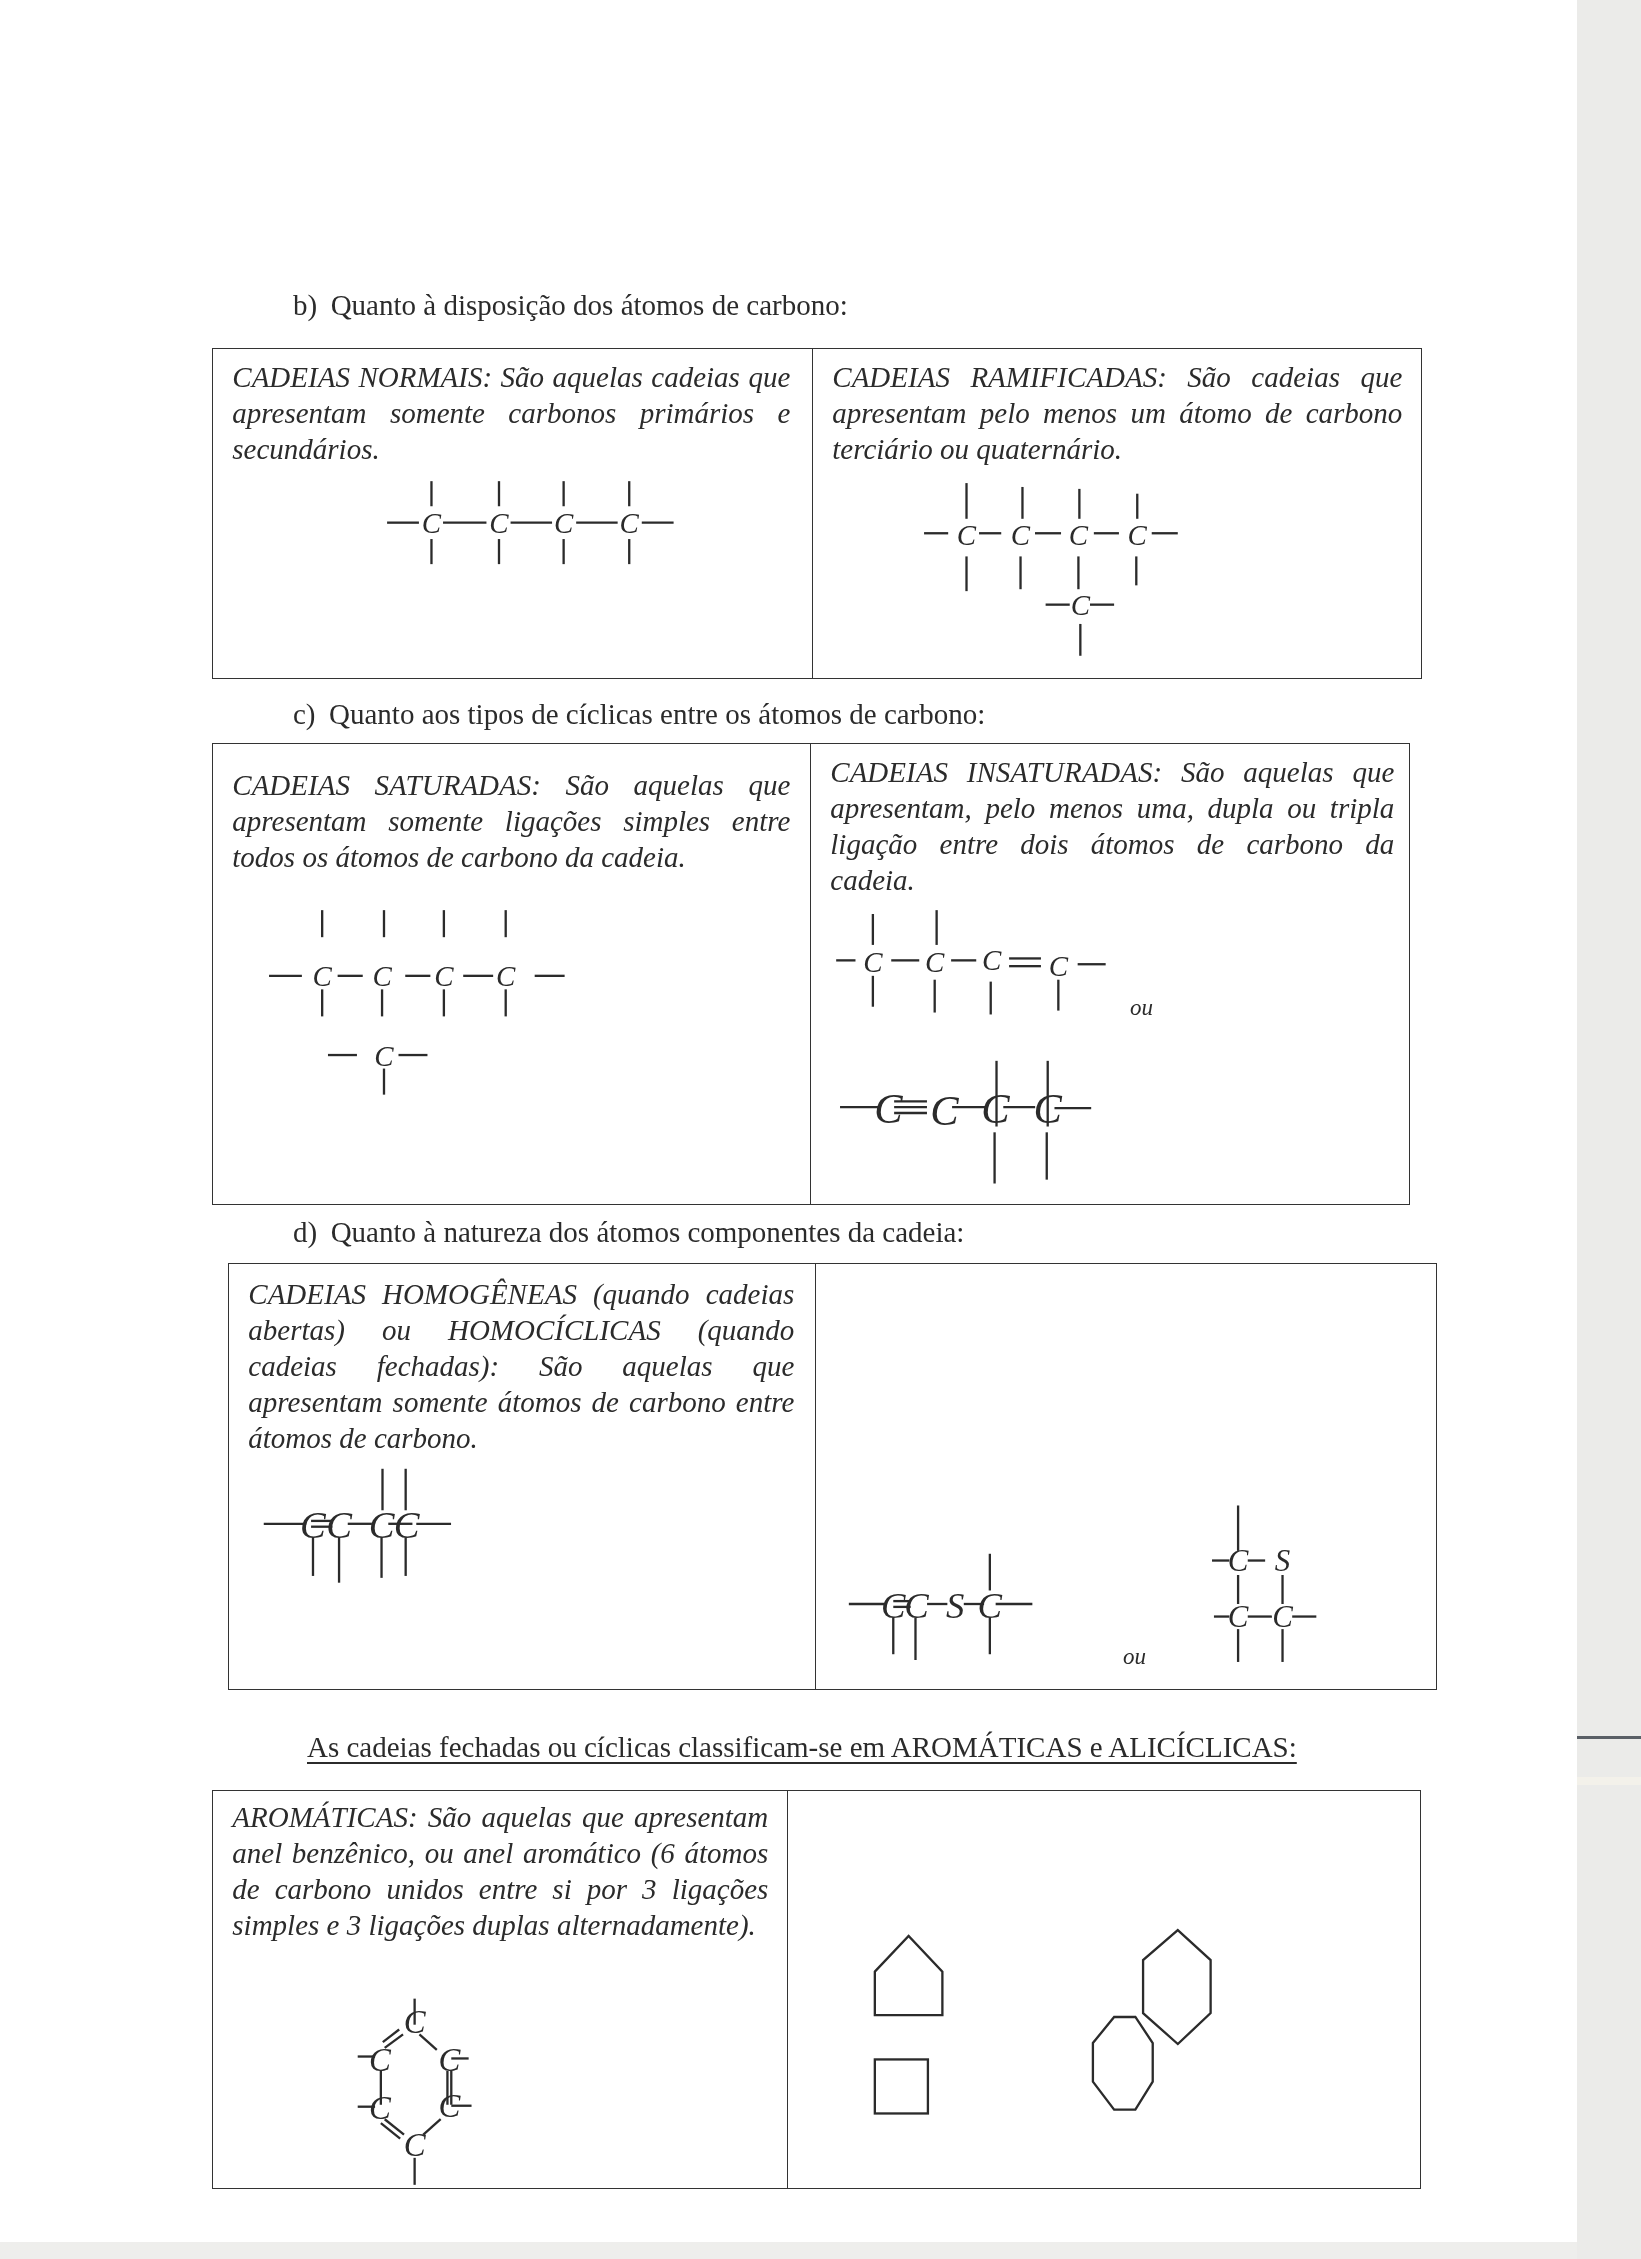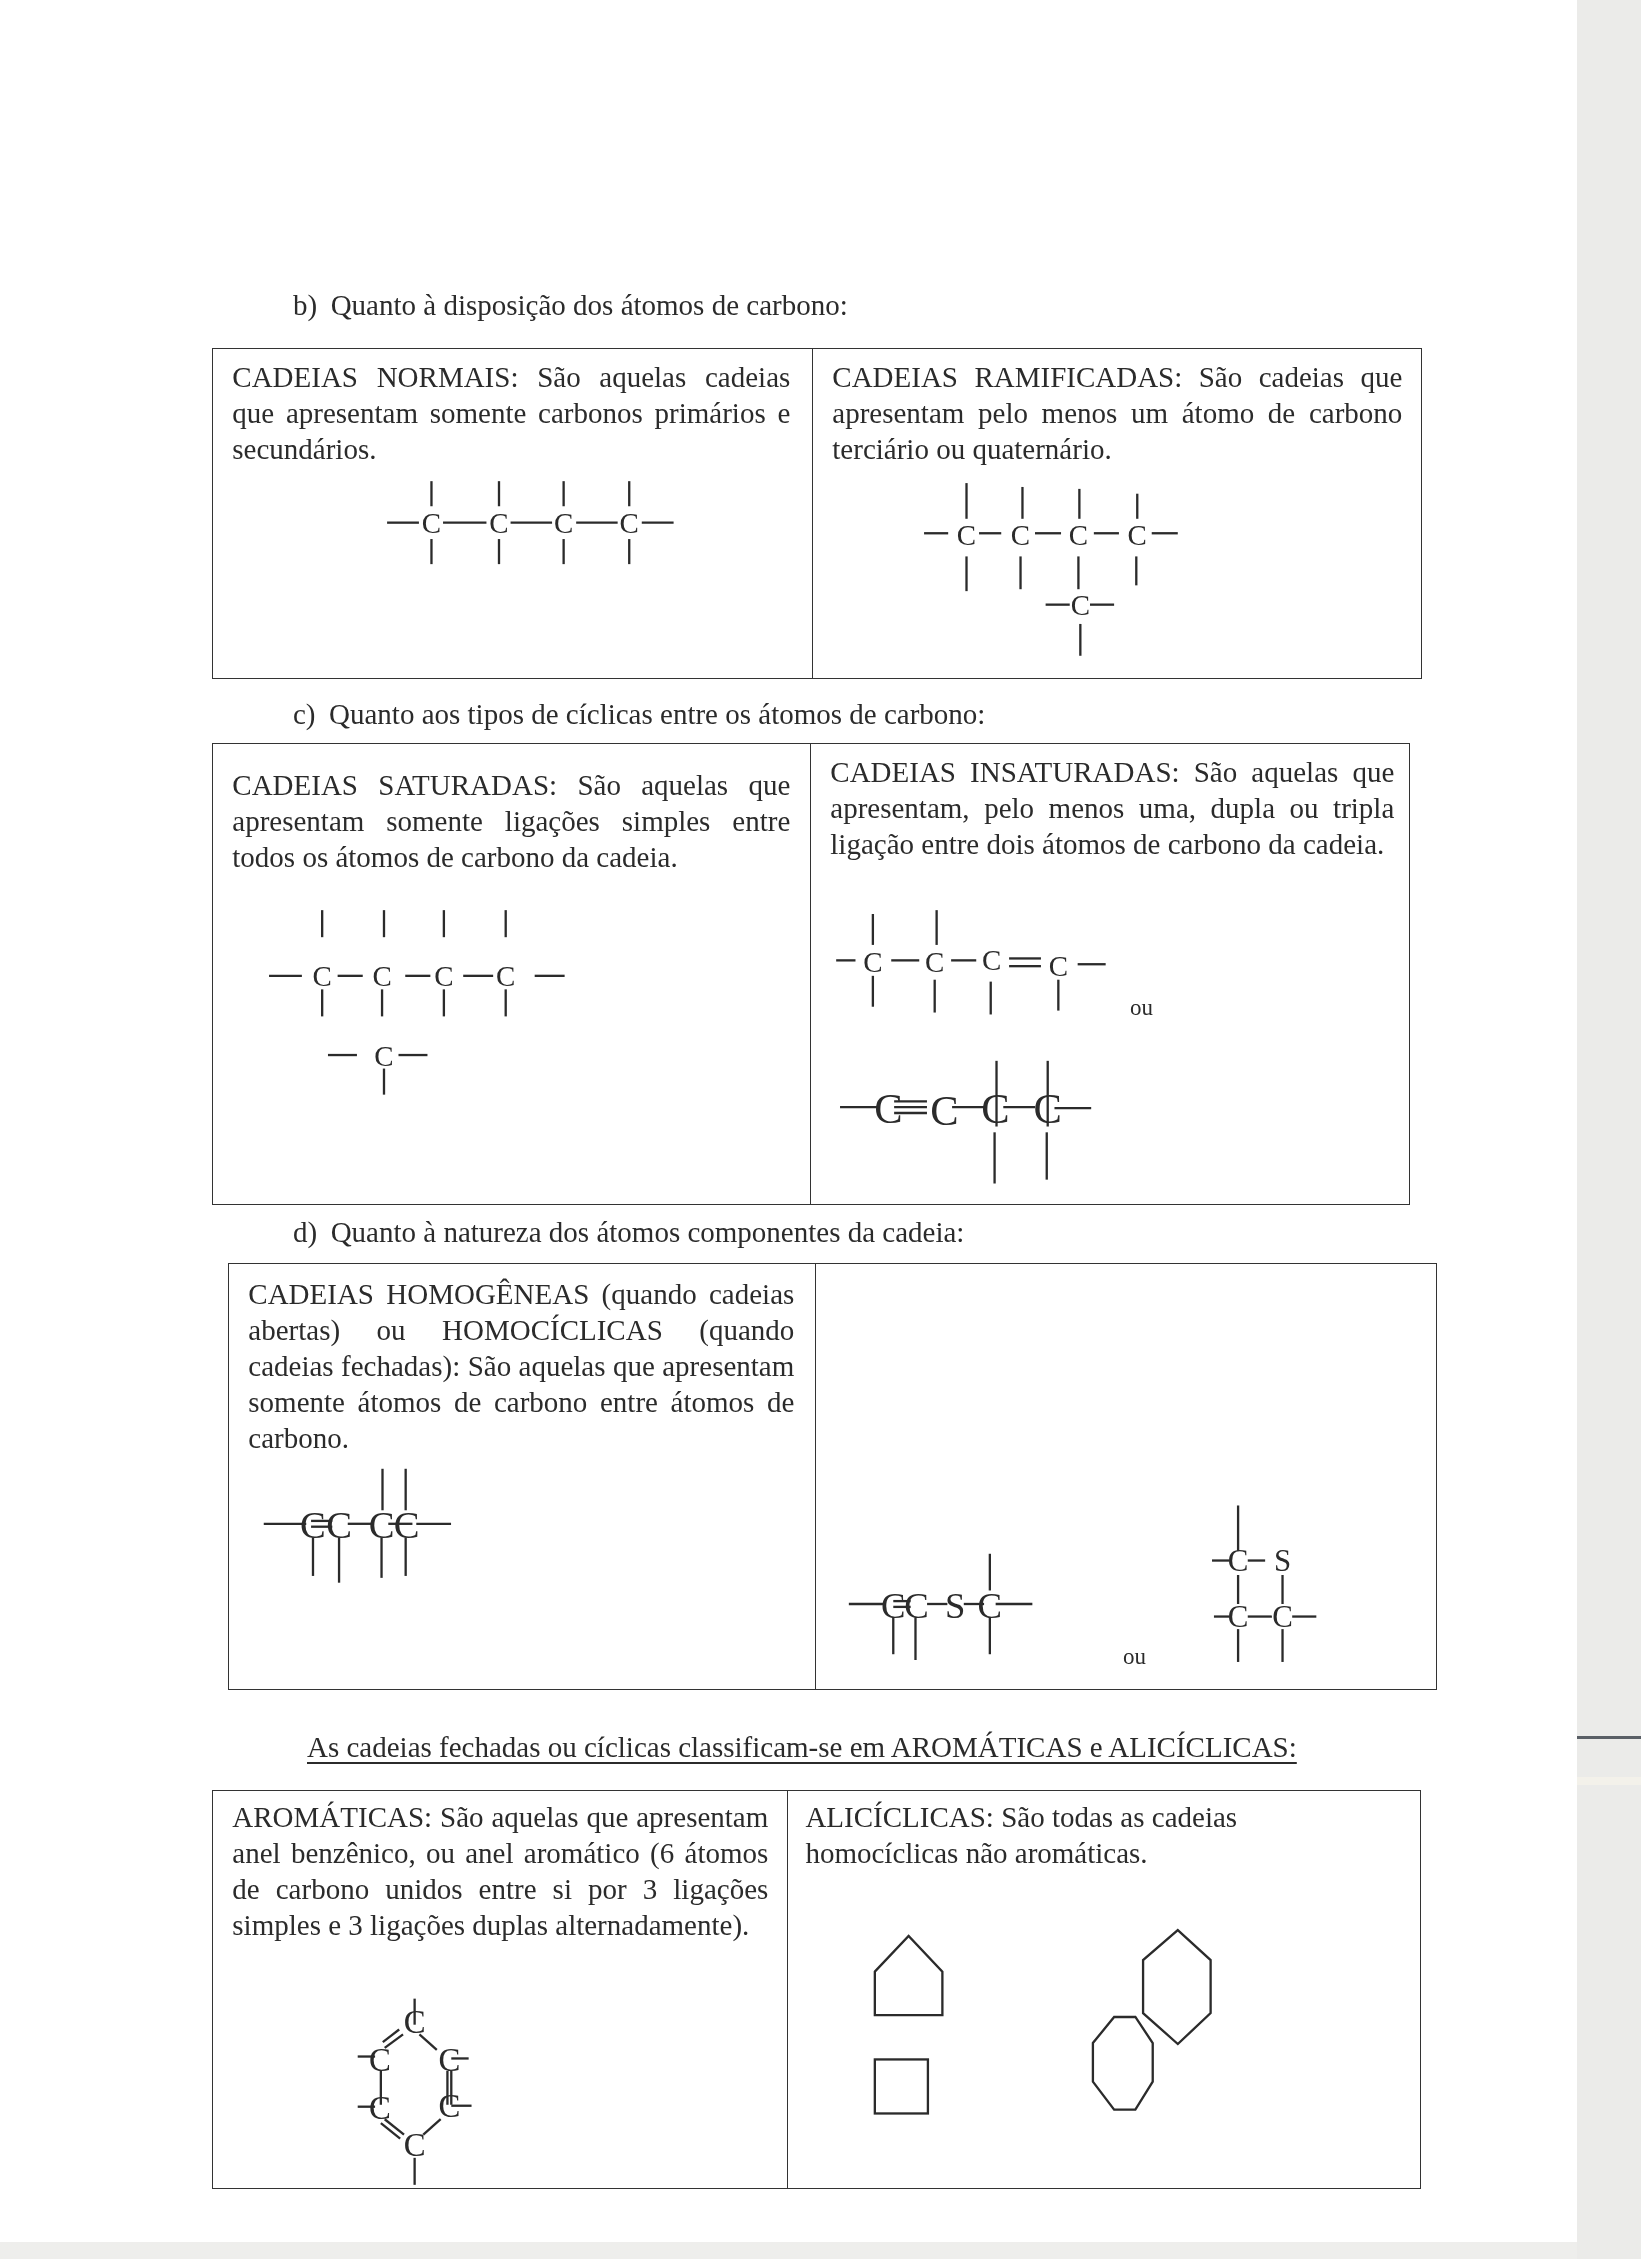--- a/index.html
+++ b/index.html
@@ -5,21 +5,21 @@
   html, body { margin:0; padding:0; }
   body { width:1641px; height:2259px; position:relative; background:#ffffff; overflow:hidden;
          font-family:"Liberation Serif","DejaVu Serif",serif; color:#2b2b2b; }
   .scanstrip { position:absolute; left:1577px; top:0; width:65px; height:2259px; background:#ebebe9; }
   .scanline { position:absolute; left:1577px; top:1736px; width:65px; height:2.9px; background:#5a5f66; }
   .scanline2 { position:absolute; left:1577px; top:1777px; width:65px; height:7.7px; background:#f3f1ea; }
   .bottomedge { position:absolute; left:0; top:2242px; width:1577px; height:17.4px; background:#eeeeec; }
 
   .heading { position:absolute; font-size:29px; line-height:35px; white-space:nowrap; }
   .heading .lbl { margin-right:13.5px; }
-  .box { position:absolute; border:1.9px solid #333; box-sizing:border-box; }
+  .box { position:absolute; border:1.9px solid #333; box-sizing:border-box;font-style:italic; }
   .cell { position:absolute; top:0; bottom:0; box-sizing:border-box; }
   .cell.right { border-left:1.9px solid #333; }
   .txt { position:absolute; font-size:29px; line-height:36px; text-align:justify; }
   .txt.left-align { text-align:left; }
   svg { position:absolute; overflow:visible; }
   svg text { font-family:"Liberation Serif","DejaVu Serif",serif; fill:#2b2b2b; }
   svg line, svg polyline, svg polygon, svg rect { stroke:#2b2b2b; fill:none; stroke-width:2.4; }
   .ou { position:absolute; font-size:23px; }
   .underline { text-decoration:underline; text-underline-offset:4.8px; }
 </style>
@@ -256,21 +256,20 @@
         <text x="209" y="251" font-size="34" font-family="Liberation Sans, sans-serif" text-anchor="middle">C</text>
         <text x="173" y="290" font-size="34" font-family="Liberation Sans, sans-serif" text-anchor="middle">C</text>
         <text x="245" y="290" font-size="34" font-family="Liberation Sans, sans-serif" text-anchor="middle">C</text>
         <text x="173" y="340" font-size="34" font-family="Liberation Sans, sans-serif" text-anchor="middle">C</text>
         <text x="245" y="338" font-size="34" font-family="Liberation Sans, sans-serif" text-anchor="middle">C</text>
         <text x="209" y="378" font-size="34" font-family="Liberation Sans, sans-serif" text-anchor="middle">C</text>
       </g>
     </svg>
   </div>
   <div class="cell right" style="left:574px; right:0;">
-    <div class="txt left-align" style="left:17.4px; top:7.7px; width:579px;">ALICÍCLICAS: São todas as cadeias homocíclicas não aromáticas.</div>
     <svg style="left:0; top:0;" width="632" height="396" viewBox="0 0 655 410">
       <polygon points="90,187 125,150 160,187 160,232 90,232"></polygon>
       <polygon points="404,144 438,175 438,230 404,262 368,230 368,175"></polygon>
       <rect x="90" y="278" width="55" height="56"></rect>
       <polygon points="338,234 360,234 378,261 378,301 360,330 338,330 316,301 316,261"></polygon>
     </svg>
   </div>
 </div>
 
 

